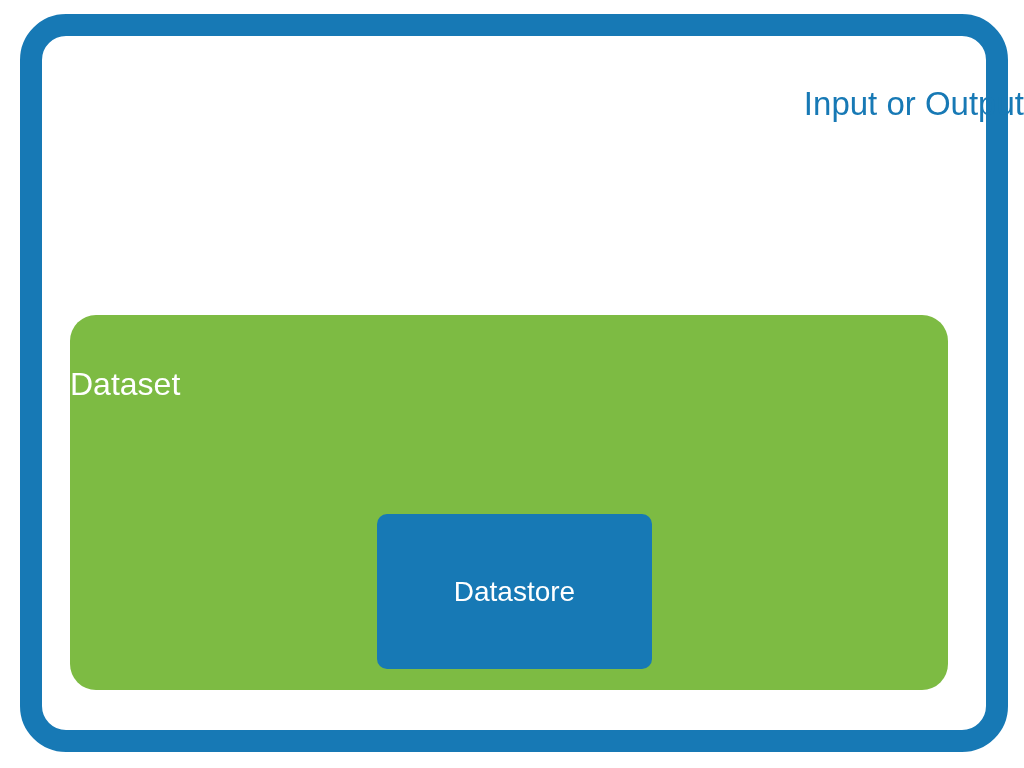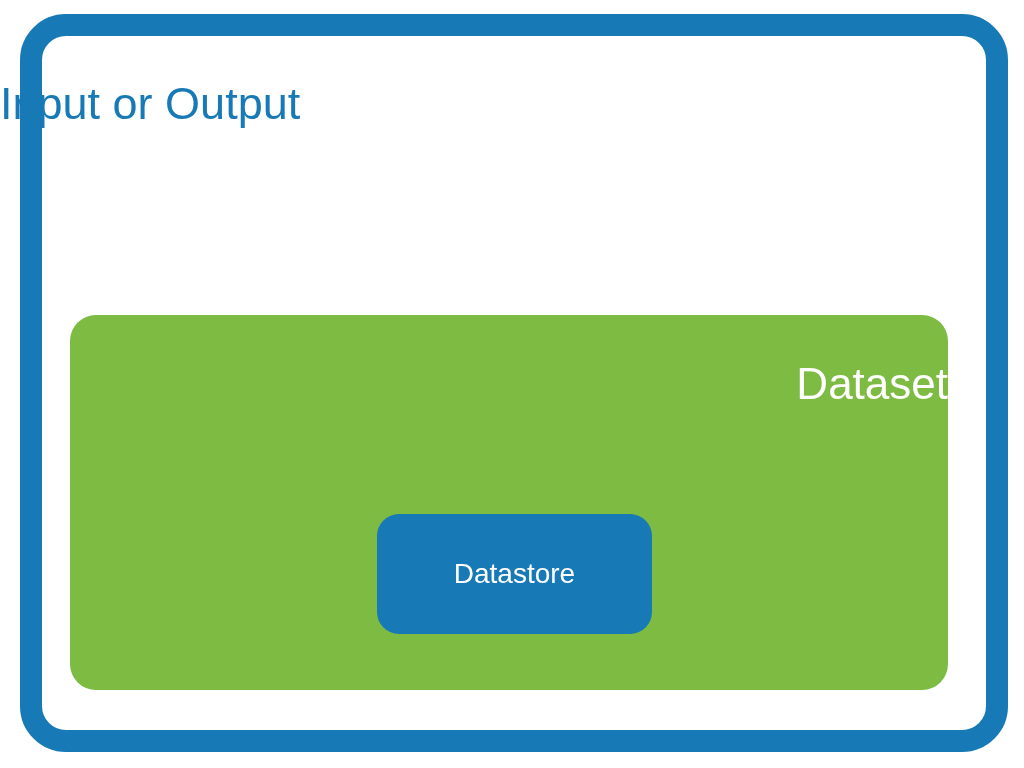--- a/index.html
+++ b/index.html
@@ -24,54 +24,54 @@
     box-sizing: border-box;
     border: 22px solid var(--blue, #1779B5);
     border-radius: 46px;
     background: #ffffff;
   }
   .diagram-title {
     position: absolute;
     top: 74px;
     left: 0;
     width: 1024px;
-    text-align: left;
+    text-align: right;
     color: var(--blue, #1779B5);
-    font-size: 45px;
+    font-size: 33px;
     line-height: 59px;
     font-weight: 400;
   }
   .dataset-box {
     position: absolute;
     left: 70px;
     top: 315px;
     width: 878px;
     height: 375px;
     background: var(--green, #7DBB43);
     border-radius: 26px;
   }
   .dataset-label {
     position: absolute;
     top: 52px;
     left: 0;
     width: 100%;
-    text-align: right;
+    text-align: left;
     color: #ffffff;
-    font-size: 44px;
+    font-size: 32px;
     line-height: 34px;
     font-weight: 400;
   }
   .datastore-box {
     position: absolute;
     left: 307px;
     top: 199px;
     width: 275px;
-    height: 120px;
+    height: 155px;
     background: var(--blue, #1779B5);
-    border-radius: 22px;
+    border-radius: 10px;
     display: flex;
     align-items: center;
     justify-content: center;
   }
   .datastore-label {
     color: #ffffff;
     font-size: 28px;
     line-height: 28px;
     font-weight: 400;
     text-align: center;

